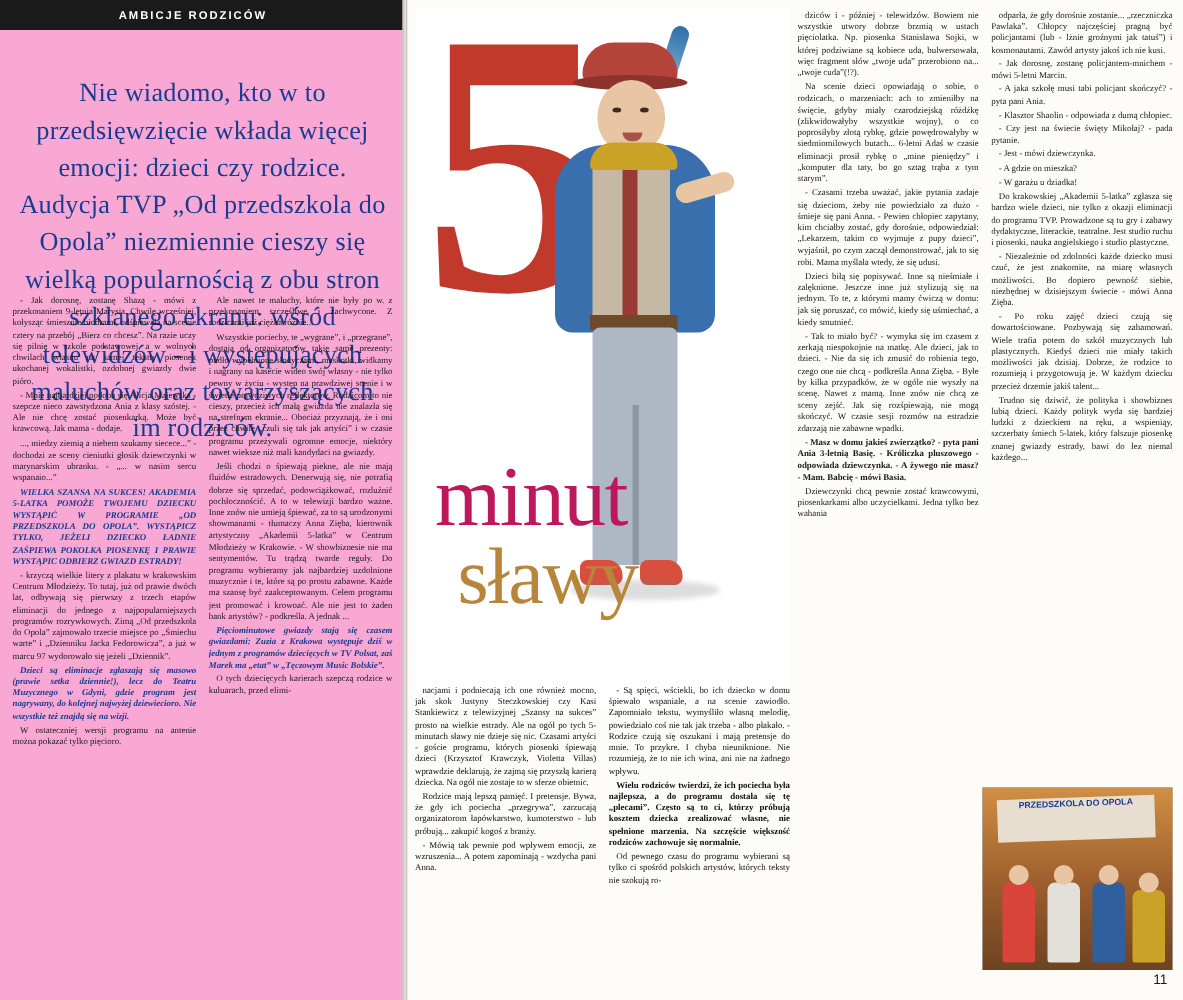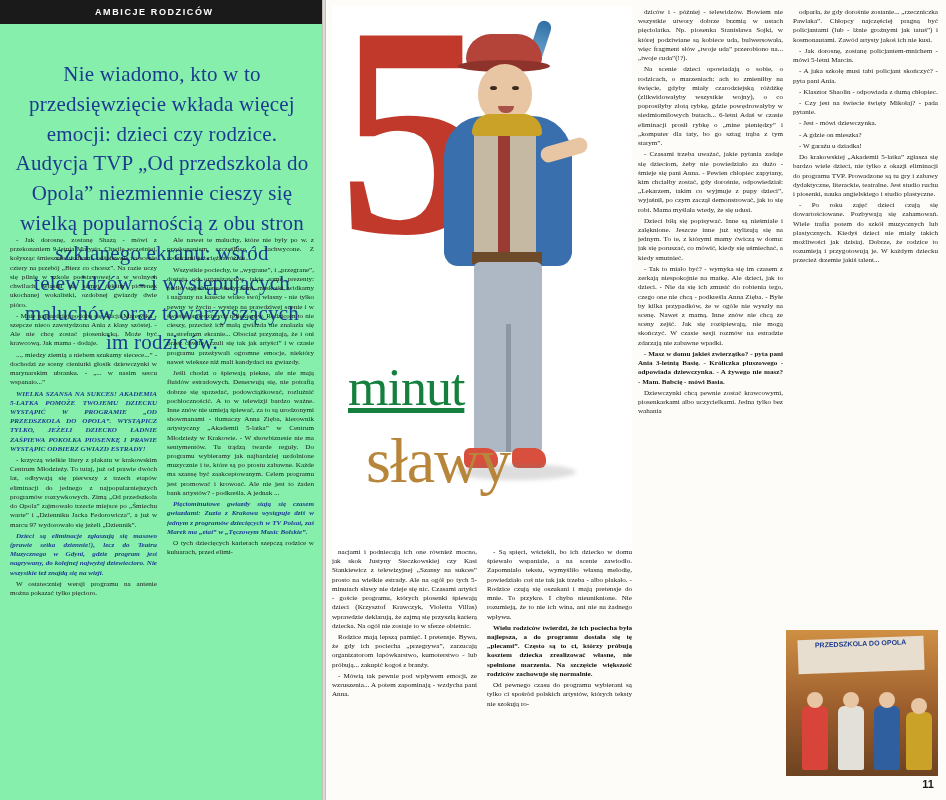--- a/index.html
+++ b/index.html
@@ -18,21 +18,21 @@
   .page {
     position: absolute;
     inset: 0;
     background: #fbfaf7;
   }
   
   .left-page {
     position: absolute;
     left: 0; top: 0;
     width: 322px; height: 800px;
-    background: #86efac;
+    background: #f9a8d4;
     box-sizing: border-box;
     padding: 0;
   }
   .kicker-bar {
     position: absolute;
     left: 0; top: 0;
     width: 322px;
     height: 24px;
     background: #1a1a1a;
     display: flex;
@@ -115,25 +115,24 @@
     line-height: 0.78;
     color: #c0392b;
     font-weight: bold;
     z-index: 1;
     letter-spacing: -10px;
   }
   .minut {
     position: absolute;
     left: 16px; top: 352px;
     font-family: "Liberation Serif", serif;
-    font-size: 52px;
-    color: #15803d;
+    font-size: 68px;
+    color: #be185d;
     z-index: 4;
     letter-spacing: -1px;
-    text-decoration: underline;
   }
   .slawy {
     position: absolute;
     left: 34px; top: 418px;
     font-family: "Liberation Serif", serif;
     font-size: 64px;
     color: #b8863b;
     z-index: 4;
     letter-spacing: -1px;
   }
@@ -324,21 +323,21 @@
     top: -14px; left: 5px;
     width: 16px; height: 16px;
     background: #e8c6a4;
     border-radius: 50%;
   }
   .page-num {
     position: absolute;
     right: 12px; bottom: 10px;
     font-family: "Liberation Sans", sans-serif;
     font-size: 11px;
-    font-weight: bold;
+    font-weight: normal;
     color: #1a1a1a;
   }
 </style>
 </head>
 <body>
 
 <div class="page">
 
   <div class="left-page">
     <div class="kicker-bar">
@@ -422,21 +421,23 @@
       <div class="rcol">
         <p>odparła, że gdy dorośnie zostanie... „rzeczniczka Pawlaka”. Chłopcy najczęściej pragną być policjantami (lub - lżnie groźnymi jak tatuś”) i kosmonautami. Zawód artysty jakoś ich nie kusi.</p>
         <p>- Jak dorosnę, zostanę policjantem-mnichem - mówi 5-letni Marcin.</p>
         <p>- A jaka szkołę musi tabi policjant skończyć? - pyta pani Ania.</p>
         <p>- Klasztor Shaolin - odpowiada z dumą chłopiec.</p>
         <p>- Czy jest na świecie święty Mikołaj? - pada pytanie.</p>
         <p>- Jest - mówi dziewczynka.</p>
         <p>- A gdzie on mieszka?</p>
         <p>- W garażu u dziadka!</p>
         <p>Do krakowskiej „Akademii 5-latka” zgłasza się bardzo wiele dzieci, nie tylko z okazji eliminacji do programu TVP. Prowadzone są tu gry i zabawy dydaktyczne, literackie, teatralne. Jest studio ruchu i piosenki, nauka angielskiego i studio plastyczne.</p>
+        <p>- Niezależnie od zdolności każde dziecko musi czuć, że jest znakomite, na miarę własnych możliwości. Bo dopiero pewność siebie, niezbędnej w dzisiejszym świecie - mówi Anna Zięba.</p>
         <p>- Po roku zajęć dzieci czują się dowartościowane. Pozbywają się zahamowań. Wiele trafia potem do szkół muzycznych lub plastycznych. Kiedyś dzieci nie miały takich możliwości jak dzisiaj. Dobrze, że rodzice to rozumieją i przygotowują je. W każdym dziecku przecież drzemie jakiś talent...</p>
+        <p>Trudno się dziwić, że polityka i showbiznes lubią dzieci. Każdy polityk wyda się bardziej ludzki z dzieckiem na ręku, a wspieniąy, szczerbaty śmiech 5-latek, który fałszuje piosenkę znanej gwiazdy estrady, bawi do łez niemal każdego...</p>
         <p></p>
       </div>
     </div>
 
     <div class="byline">KATARZYNA T. NOWAK</div>
 
     <div class="photo-bottom">
       <div class="pb-sky"></div>
       <div class="pb-banner">PRZEDSZKOLA DO OPOLA</div>
       <div class="pb-kid k1">

